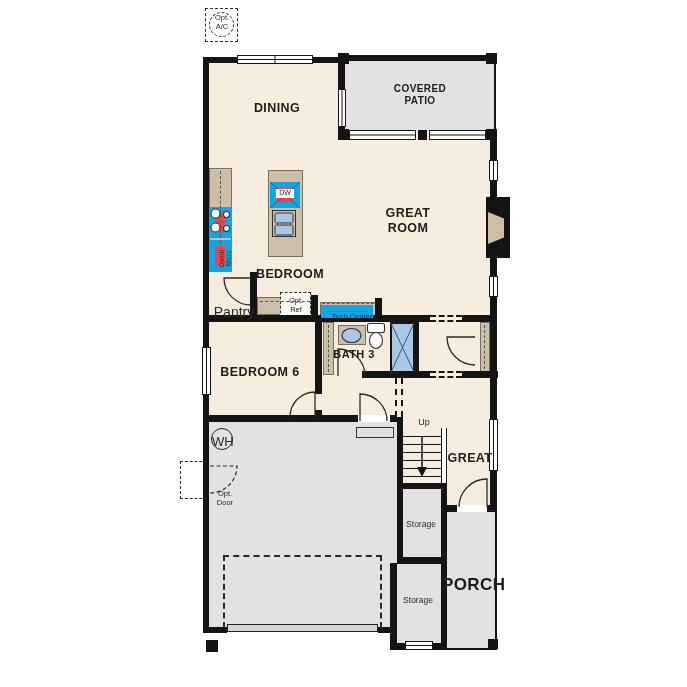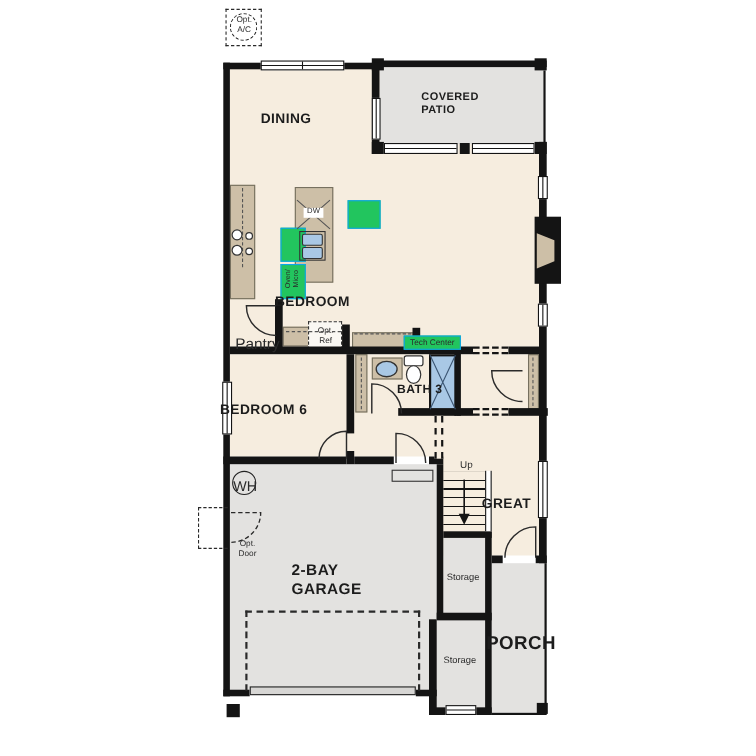--- a/index.html
+++ b/index.html
@@ -1,23 +1,23 @@
 <!DOCTYPE html>
 <html><head>
 <meta charset="utf-8">
 <style>
   html,body{margin:0;padding:0;background:#ffffff;}
   #page{position:relative;width:687px;height:687px;background:#ffffff;overflow:hidden;
         font-family:"Liberation Sans",sans-serif;color:#1c1c1c;}
   .w{position:absolute;background:#141414;}
   .fl{position:absolute;}
   .tan{position:absolute;background:#cdbfa7;border:1px solid #76705f;box-sizing:border-box;}
-  .wb{position:absolute;background:#22c55e;border:1px solid #0ea5e9;box-sizing:border-box;margin-left:46px;}
+  .wb{position:absolute;background:#ef4444;border:6px solid #0ea5e9;box-sizing:border-box;}
   .win{position:absolute;background:#ffffff;border:1px solid #141414;box-sizing:border-box;}
-  .lbl{position:absolute;font-weight:700;line-height:1.22;letter-spacing:.4px;color:#1c1c1c;}
+  .lbl{position:absolute;font-weight:700;text-align:center;line-height:1.22;letter-spacing:.4px;color:#1c1c1c;}
   .sm{position:absolute;font-weight:400;text-align:center;line-height:1.25;color:#2b2b2b;}
   .dash{position:absolute;box-sizing:border-box;}
   svg.overlay{position:absolute;left:0;top:0;pointer-events:none;}
 </style>
 </head>
 <body>
 
 <div id="page">
 
   <div class="fl" style="left:209px;top:61px;width:281px;height:254px;background:#f6eddf"></div>
@@ -149,32 +149,32 @@
 
     <line x1="422" y1="436" x2="422" y2="468" stroke="#141414" stroke-width="1.5"></line>
     <polygon points="417,467 427,467 422,477" fill="#141414"></polygon>
 
     <path d="M237,59.5 L313,59.5 M275,56 L275,63 M342,90 L342,126 M493.5,161 L493.5,180 M493.5,277 L493.5,296 M493.5,420 L493.5,470 M206.5,348 L206.5,394 M406,645.5 L432,645.5 M350,135 L415,135 M430,135 L485,135" stroke="#141414" stroke-width="1" fill="none"></path>
   </svg>
 
   <div class="sm" style="left:211px;top:13px;width:22px;font-size:7.5px">Opt. A/C</div>
   <div class="lbl" style="left:237px;top:101px;width:80px;font-size:12.5px">DINING</div>
   <div class="lbl" style="left:383px;top:83px;width:74px;font-size:10px">COVERED PATIO</div>
+  <div class="lbl" style="left:372px;top:206px;width:72px;font-size:12.5px">GREAT ROOM</div>
   <div class="lbl" style="left:250px;top:267px;width:80px;font-size:12.5px">BEDROOM</div>
   <div class="sm" style="left:211px;top:304px;width:46px;font-size:14px">Pantry</div>
   <div class="lbl" style="left:200px;top:365px;width:120px;font-size:12.5px">BEDROOM 6</div>
-  <div class="lbl" style="left:361px;top:348px;width:42px;font-size:11px">BATH 3</div>
+  <div class="lbl" style="left:333px;top:348px;width:42px;font-size:11px">BATH 3</div>
   <div class="wb" style="left:321px;top:305px;width:52px;height:13px">
     <div class="sm" style="left:0;top:1px;width:50px;font-size:7.5px">Tech Center</div>
   </div>
   <div class="fl" style="left:211px;top:428px;width:22px;height:22px;border:1.5px solid #222;border-radius:50%;box-sizing:border-box">
     <div class="sm" style="left:0;top:5px;width:19px;font-size:13px">WH</div>
   </div>
   <div class="sm" style="left:212px;top:489px;width:26px;font-size:7.5px">Opt. Door</div>
-  <div class="lbl" style="left:265px;top:510px;width:80px;font-size:14px">2-BAY GARAGE</div>
   <div class="sm" style="left:411px;top:417px;width:26px;font-size:9px">Up</div>
   <div class="lbl" style="left:438px;top:451px;width:64px;font-size:12.5px">GREAT</div>
   <div class="sm" style="left:397px;top:519px;width:48px;font-size:8.5px">Storage</div>
   <div class="sm" style="left:394px;top:595px;width:48px;font-size:8.5px">Storage</div>
   <div class="lbl" style="left:442px;top:575px;width:60px;font-size:17px">PORCH</div>
   <div class="sm" style="left:276px;top:189px;width:18px;font-size:7px;background:#fff">DW</div>
 
 </div>
 
 </body></html>

